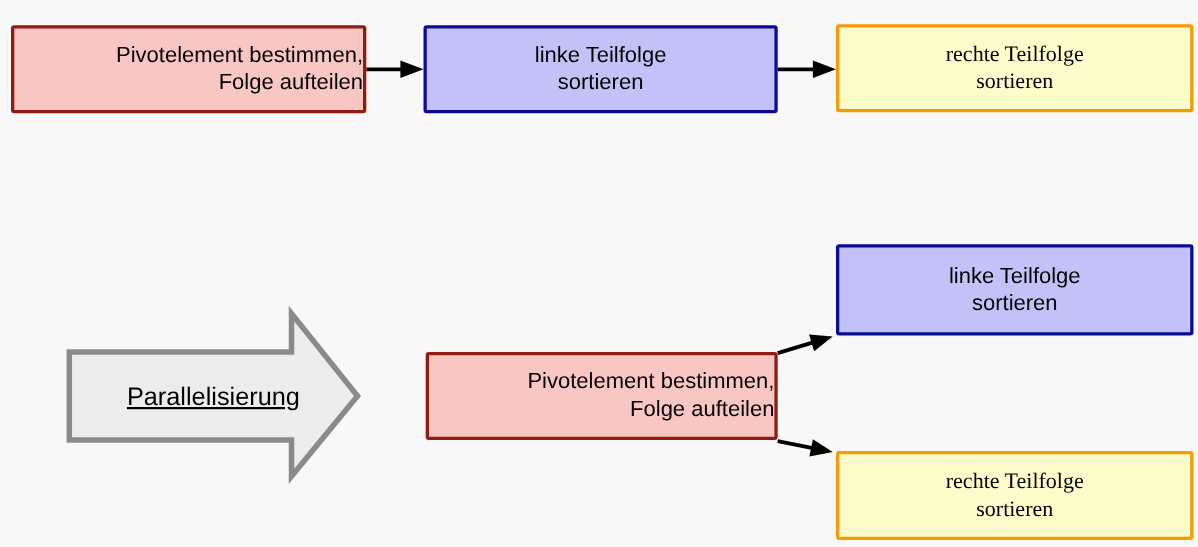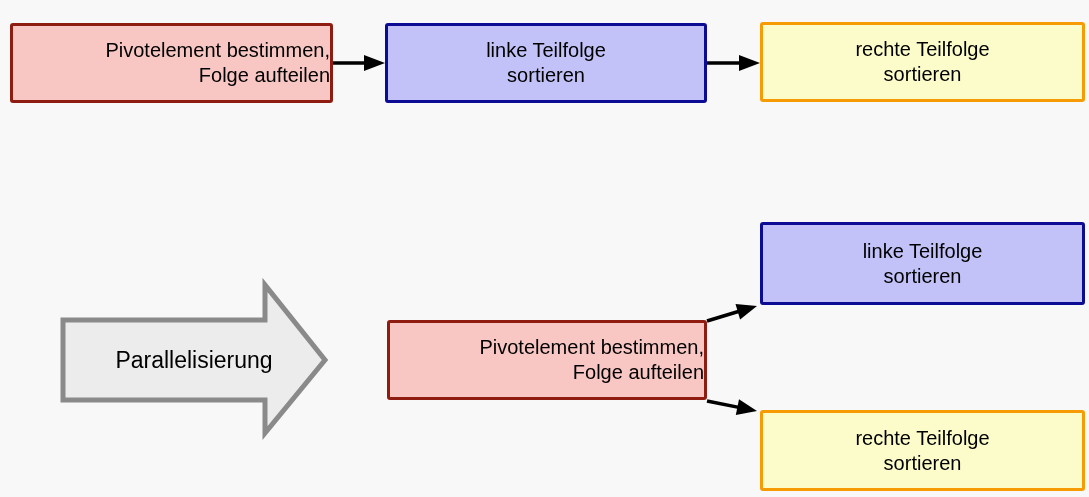--- a/index.html
+++ b/index.html
@@ -48,40 +48,42 @@
     align-items: flex-end;
   }
   .left-node {
     background: var(--left-fill, #c2c2f8);
     border-color: var(--left-border, #0b0b94);
     align-items: center;
   }
   .right-node {
     background: var(--right-fill, #fcfcca);
     border-color: var(--right-border, #f79b04);
+    font-family: Liberation Serif, serif;
   }
   
   #seq-pivot  { left: 10px;  top: 23px;  width: 323px; height: 80px; }
   #seq-left   { left: 385px; top: 23px;  width: 322px; height: 80px; }
   #seq-right  { left: 760px; top: 22px;  width: 325px; height: 80px; }
   
   #par-pivot  { left: 387px; top: 320px; width: 320px; height: 80px; }
   #par-left   { left: 760px; top: 222px; width: 325px; height: 83px; }
   #par-right  { left: 760px; top: 410px; width: 325px; height: 81px; }
   .transform-label {
     position: absolute;
     left: 63px;
     top: 320px;
     width: 262px;
     height: 80px;
     display: flex;
     justify-content: center;
     align-items: center;
     font-size: 23px;
     z-index: 2;
+    text-decoration: underline;
   }
   .big-arrow-shape {
     fill: var(--transform-fill, #ececec);
     stroke: var(--transform-border, #8a8a8a);
     stroke-width: 5;
     stroke-linejoin: miter;
   }
   .conn {
     stroke: var(--arrow, #000);
     stroke-width: 3.5;

